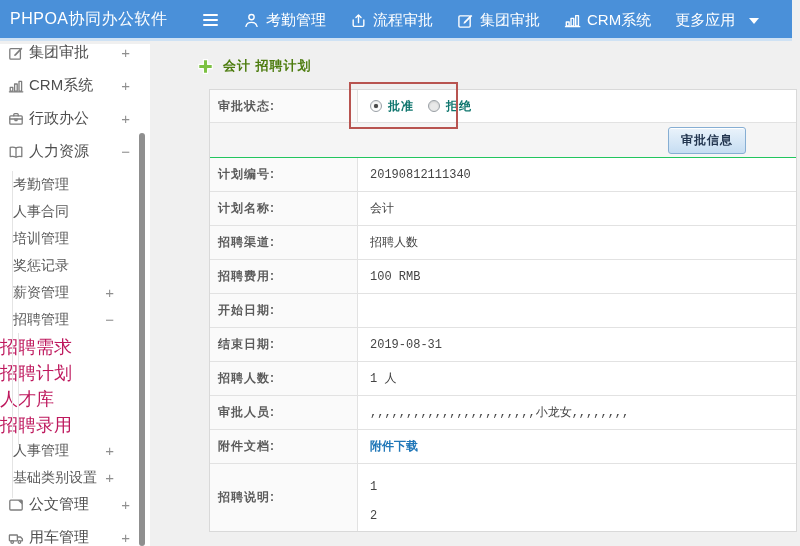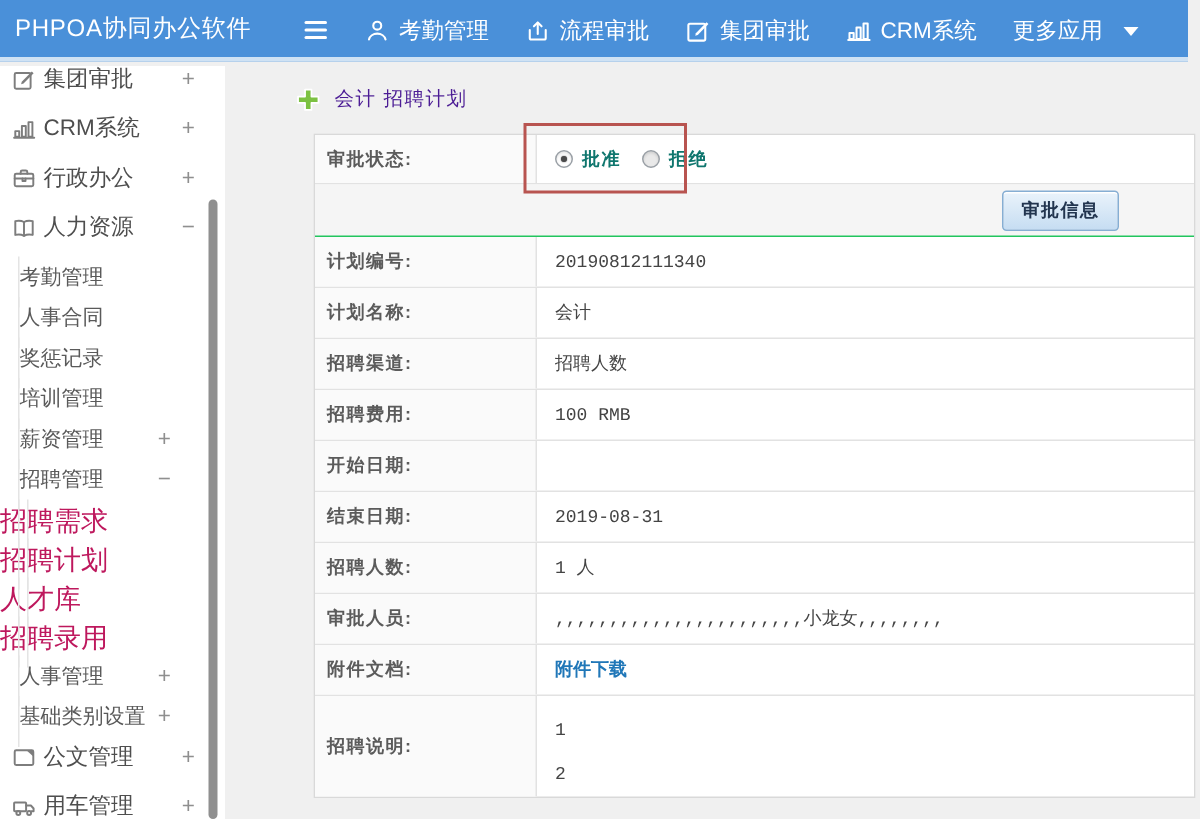--- a/index.html
+++ b/index.html
@@ -44,21 +44,21 @@
   .s-item.lv2::after  { left:12px; }
   .s-toggle { position:absolute; color:#8f8f8f; font-size:15px; font-weight:300; top:0; line-height:17px; }
   .lv0 .s-toggle { right:20px; }
   .lv1 .s-toggle { right:36px; }
   .s-icon { display:flex; align-items:center; }
   .scroll-thumb { position:absolute; left:139px; top:89px; bottom:0; width:6px; background:#8f8f8f; border-radius:3px; }
 
   
   .content { position:absolute; left:150px; top:44px; right:0; bottom:0; background:var(--content-background,#f0f0f0); }
   .page-title-row { display:flex; align-items:center; gap:9px; padding:13px 0 0 47px; }
-  .page-title { font-size:13px; font-weight:normal; color:#4c1d95; letter-spacing:1px; }
+  .page-title { font-size:13px; font-weight:bold; color:#4d7c0f; letter-spacing:1px; }
 
   .form-table {
     margin:14px 3px 17px 59px; background:#fff;
     border:1px solid var(--table-border,#d9d9d9);
   }
   .frow { display:flex; border-bottom:1px solid #e2e2e2; height:34px; }
   .frow:last-child { border-bottom:none; }
   .frow.status-row { height:33px; }
   .frow.tall { height:67px; }
   .flabel {
@@ -202,24 +202,24 @@
         <span>人力资源</span>
         <span class="s-toggle">−</span>
       </div>
       <div class="s-item lv1">
         <span>考勤管理</span>
       </div>
       <div class="s-item lv1">
         <span>人事合同</span>
       </div>
       <div class="s-item lv1">
+        <span>培训管理</span>
+      </div>
+      <div class="s-item lv1">
         <span>奖惩记录</span>
-      </div>
-      <div class="s-item lv1">
-        <span>培训管理</span>
       </div>
       <div class="s-item lv1">
         <span>薪资管理</span>
         <span class="s-toggle">+</span>
       </div>
       <div class="s-item lv1">
         <span>招聘管理</span>
         <span class="s-toggle">−</span>
       </div>
       <div class="s-item lv2">

